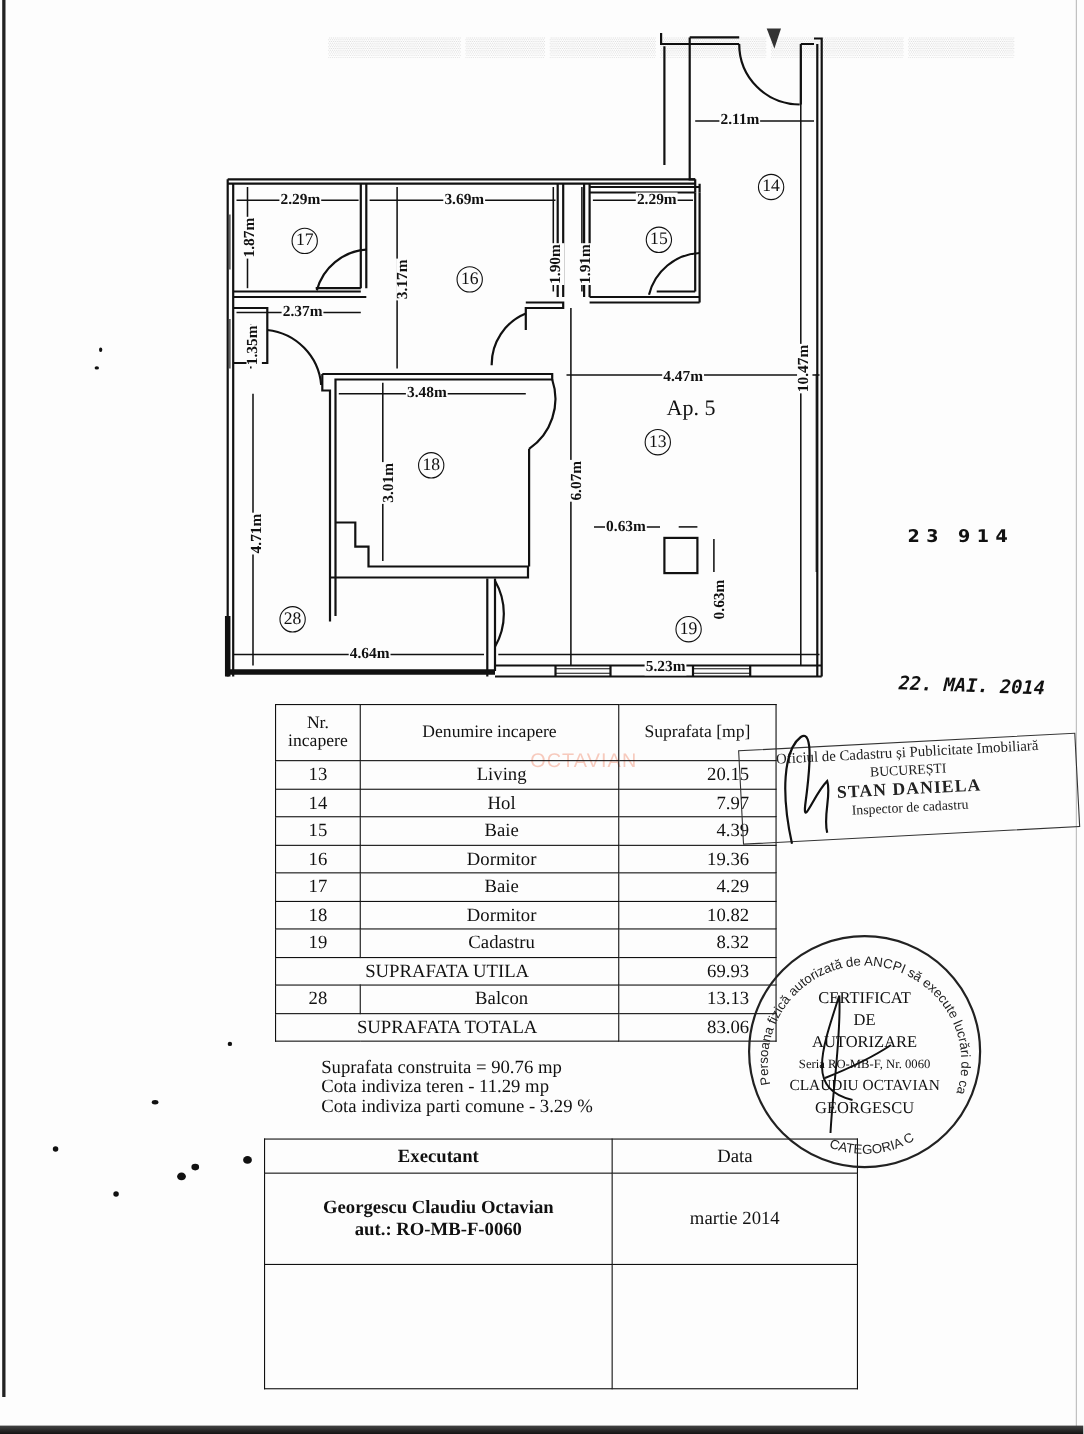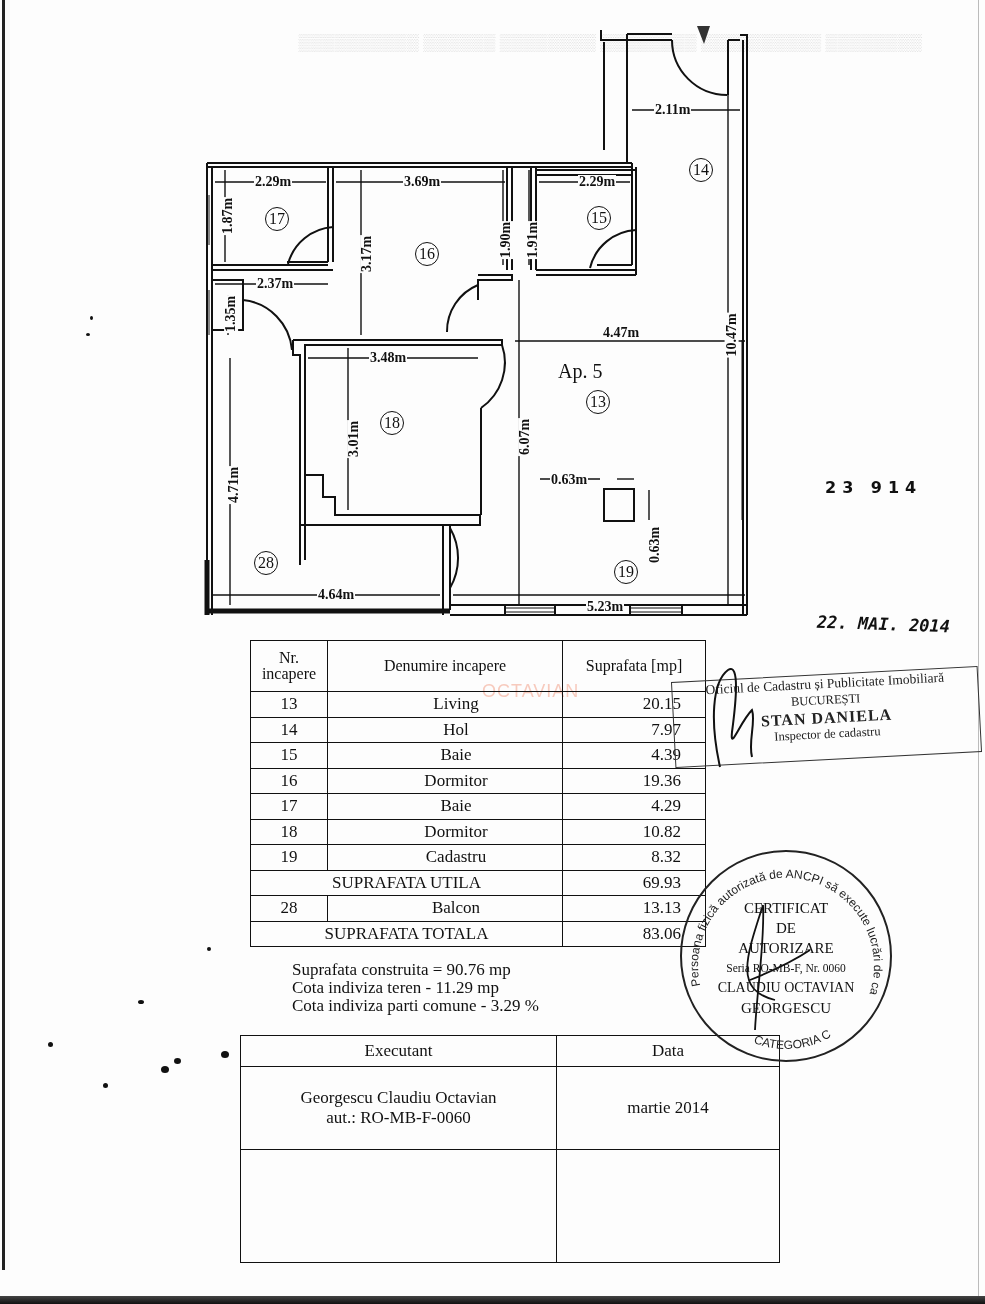--- a/index.html
+++ b/index.html
@@ -42,21 +42,21 @@
   .rooms-table .sum-label { text-align: center; }
   .watermark { position: absolute; left: 482px; top: 681px; font-family: "Liberation Sans", sans-serif; color: rgba(240,140,110,0.45); font-size: 18px; letter-spacing: 1px; }
 
   .summary { position: absolute; left: 292px; top: 961px; font-size: 17px; line-height: 18px; }
 
   .sign-table { position: absolute; left: 240px; top: 1035px; border-collapse: collapse; font-size: 17px; }
   .sign-table td { border: 1.6px solid #111; text-align: center; }
   .sign-table .h { height: 28px; }
   .sign-table .body1 { height: 80px; line-height: 20px; }
   .sign-table .body2 { height: 110px; }
-  .sign-table .w1 { width: 313px; }
+  .sign-table .w1 { width: 313px; font-weight: bold; }
   .sign-table .w2 { width: 220px; }
 
   
   .ocpi-stamp {
     position: absolute; left: 673px; top: 674px; width: 305px; height: 84px;
     border: 1.5px solid #333; transform: rotate(-3deg);
     text-align: center; font-size: 13.5px; line-height: 17px; color: #222;
   }
   .ocpi-stamp .big { font-weight: bold; font-size: 16px; letter-spacing: 1px; }
   .ocpi-stamp .small { font-size: 12.5px; }
@@ -179,34 +179,34 @@
   <span class="dim" style="left:403px;top:175px;">3.69m</span>
   <span class="dim" style="left:578px;top:175px;">2.29m</span>
   <span class="dim v" style="left:209px;top:209px;">1.87m</span>
   <span class="dim v" style="left:348px;top:247px;">3.17m</span>
   <span class="dim v" style="left:487px;top:233px;">1.90m</span>
   <span class="dim v" style="left:514px;top:233px;">1.91m</span>
   <span class="dim" style="left:256px;top:277px;">2.37m</span>
   <span class="dim v" style="left:212px;top:307px;">1.35m</span>
   <span class="dim v" style="left:709px;top:328px;">10.47m</span>
   <span class="dim" style="left:369px;top:351px;">3.48m</span>
-  <span class="dim" style="left:602px;top:326px;">4.47m</span>
+  <span class="dim" style="left:602px;top:336px;">4.47m</span>
   <span class="dim v" style="left:335px;top:432px;">3.01m</span>
   <span class="dim v" style="left:506px;top:430px;">6.07m</span>
   <span class="dim v" style="left:215px;top:478px;">4.71m</span>
   <span class="dim" style="left:550px;top:473px;">0.63m</span>
   <span class="dim v" style="left:636px;top:538px;">0.63m</span>
   <span class="dim" style="left:317px;top:588px;">4.64m</span>
   <span class="dim" style="left:586px;top:588px;margin-top:12px;">5.23m</span>
 
   <span class="room-num" style="left:689px;top:158px;">14</span>
   <span class="room-num" style="left:265px;top:207px;">17</span>
   <span class="room-num" style="left:415px;top:242px;">16</span>
   <span class="room-num" style="left:587px;top:206px;">15</span>
-  <span class="ap-label" style="left:558px;top:360px;">Ap. 5</span>
+  <span class="ap-label" style="left:606px;top:360px;">Ap. 5</span>
   <span class="room-num" style="left:586px;top:390px;">13</span>
   <span class="room-num" style="left:380px;top:411px;">18</span>
   <span class="room-num" style="left:254px;top:551px;">28</span>
   <span class="room-num" style="left:614px;top:560px;">19</span>
 </div>
 
 <div class="stamp-number" style="left:825px;top:478px;">23 914</div>
 <div class="stamp-date" style="left:817px;top:614px;">22. MAI. 2014</div>
 
 <div class="watermark">OCTAVIAN</div>

